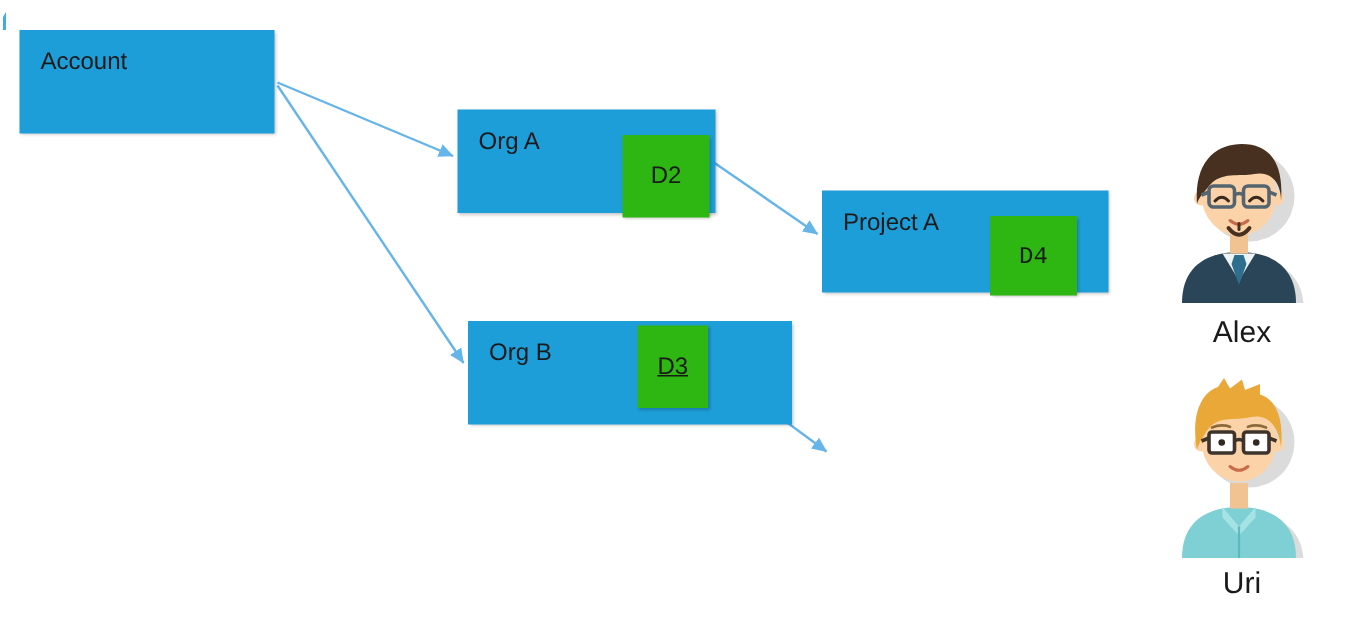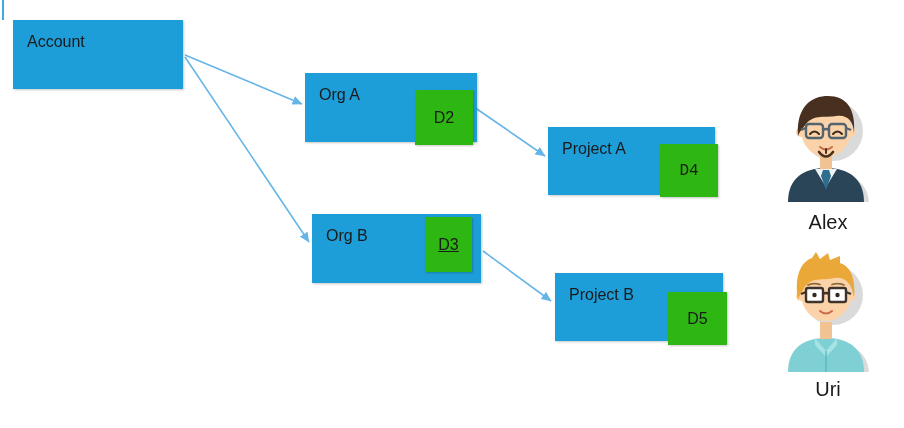--- a/index.html
+++ b/index.html
@@ -1,16 +1,16 @@
 <!DOCTYPE html>
 <html style="--c-node: #1E9ED9; --c-badge: #2EB712; --c-arrow: #66B5E8; --c-text: #1A1A1A;"><head>
 <meta charset="utf-8">
 <style>
   html,body{margin:0;padding:0;background:#ffffff;font-family:"Liberation Sans",sans-serif;}
-  .canvas{position:relative;width:904px;height:428px;background:#ffffff;overflow:hidden;color:var(--c-text,#1a1a1a);}
+  .canvas{position:relative;width:904px;height:428px;background:#ffffff;overflow:hidden;color:var(--c-text,#1a1a1a);border-radius:20px;}
   .stray{position:absolute;left:2px;top:0;width:2px;height:20px;background:var(--c-node,#1E9ED9);opacity:.85;}
   .edges{position:absolute;left:0;top:0;width:904px;height:428px;pointer-events:none;}
   .edges line{stroke:var(--c-arrow,#66B5E8);stroke-width:1.6;}
   .node{position:absolute;background:var(--c-node,#1E9ED9);box-shadow:1px 1px 2px rgba(0,0,0,.22);}
   .node-label{position:absolute;left:14px;top:13px;font-size:16px;white-space:nowrap;}
   .badge{position:absolute;background:var(--c-badge,#2EB712);box-shadow:1px 1px 2px rgba(0,0,0,.22);
          display:flex;align-items:center;justify-content:center;font-size:16px;}
   .avatar{position:absolute;}
   .person-name{position:absolute;font-size:20px;text-align:center;}
 </style>
@@ -37,40 +37,34 @@
     <span class="node-label">Account</span>
   </div>
 
   <div class="node" style="left:305px;top:73px;width:172px;height:69px;">
     <span class="node-label">Org A</span>
     <div class="badge" style="left:110px;top:17px;width:58px;height:55px;">
       <span>D2</span>
     </div>
   </div>
 
-  <div class="node" style="left:548px;top:127px;width:167px;height:68px;">
+  <div class="node" style="left:548px;top:127px;width:167px;height:68px;padding-left:24px;">
     <span class="node-label">Project A</span>
     <div class="badge" style="left:112px;top:17px;width:58px;height:53px;font-family:Liberation Mono, monospace;">
       <span>D4</span>
     </div>
   </div>
 
-  <div class="node" style="left:312px;top:214px;width:169px;height:69px;">
+  <div class="node" style="left:312px;top:214px;width:169px;height:69px;padding-left:47px;">
     <span class="node-label">Org B</span>
     <div class="badge" style="left:113px;top:3px;width:47px;height:55px;text-decoration:underline;">
       <span>D3</span>
     </div>
   </div>
 
-  <div class="node" style="left:555px;top:273px;width:168px;height:68px;">
-    <span class="node-label">Project B</span>
-    <div class="badge" style="left:113px;top:19px;width:59px;height:53px;">
-      <span>D5</span>
-    </div>
-  </div>
 
   <svg class="avatar" style="left:786px;top:90px;" width="84" height="112" viewBox="0 0 84 112">
     <g fill="#D7D7D7" opacity="0.9" transform="translate(7,3)">
       <circle cx="40" cy="38" r="30"></circle>
       <path d="M6,112 C6,90 20,80 40,80 C60,80 76,90 76,112 Z"></path>
     </g>
     <path d="M2,112 C2,88 18,78 40,78 C62,78 78,88 78,112 Z" fill="#2A4557"></path>
     <path d="M29,79 L40,97 L51,79 Z" fill="#EEF3F5"></path>
     <path d="M37,80 L43,80 L45,86 L40,100 L35,86 Z" fill="#2E6E8E"></path>
     <rect x="34" y="64" width="12" height="15" fill="#F2C392"></rect>

